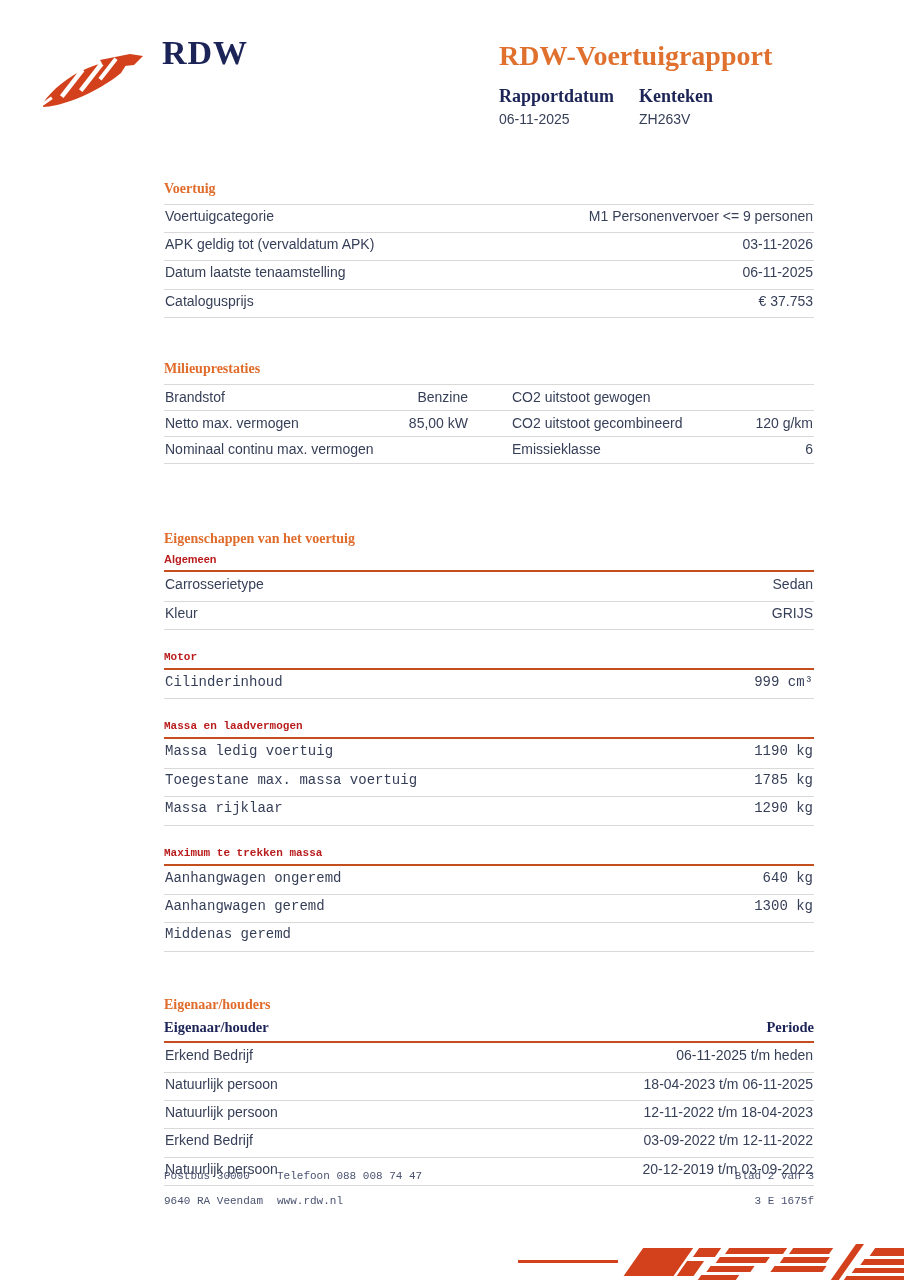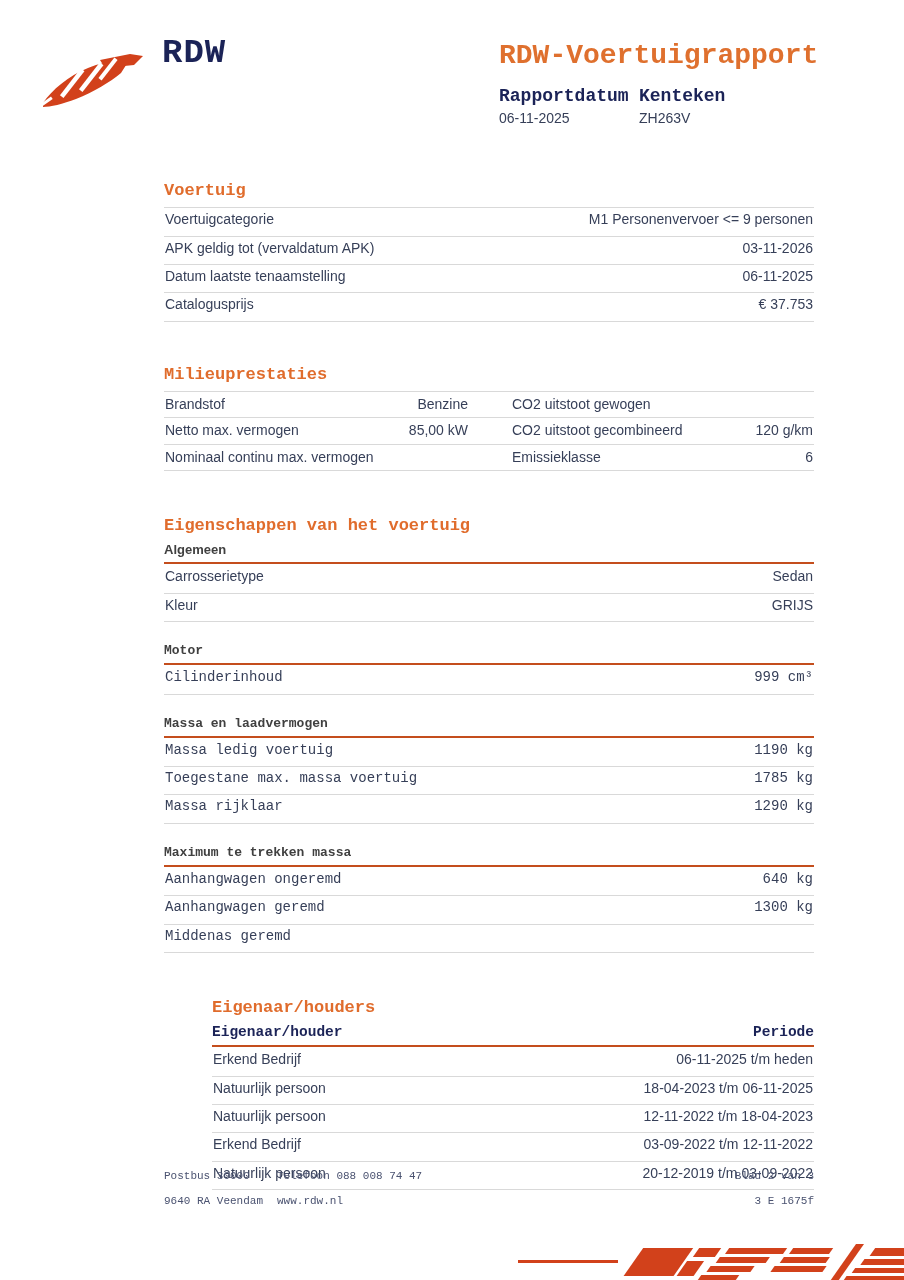--- a/index.html
+++ b/index.html
@@ -7,43 +7,43 @@
   .page {
     position: relative;
     width: 904px;
     height: 1280px;
     margin: 0 auto;
     background: #ffffff;
     overflow: hidden;
     font-family: "Liberation Sans", sans-serif;
     color: #363F58;
   }
-  .serif { font-family: Liberation Mono, monospace; font-weight: bold; }
+  .serif { font-family: Liberation Serif, serif; font-weight: bold; }
 
   
   .logo-graphic { position: absolute; left: 42px; top: 52px; width: 106px; height: 62px; }
   .logo-wordmark {
     position: absolute; left: 162px; top: 34px;
     font-size: 34px; letter-spacing: 1px; color: #1B2357;
   }
   .title-block { position: absolute; left: 499px; top: 40px; width: 330px; }
   .doc-title { font-size: 28px; color: #DF702E; line-height: 1.15; white-space: nowrap; }
   .meta-row { display: flex; margin-top: 14px; }
   .meta-col-1 { width: 140px; }
   .meta-label { font-size: 18px; color: #1B2357; }
   .meta-value { font-size: 14px; color: #363F58; margin-top: 4px; }
 
   
   .content { position: absolute; left: 164px; top: 180px; width: 650px; }
 
   .section-title {
-    font-size: 17px; color: #E06C2C; line-height: 1.25; margin-bottom: 6px;
+    font-size: 14px; color: #E06C2C; line-height: 1.25; margin-bottom: 6px;
   }
   .sub-title {
-    font-size: 13px; font-weight: bold; color: #404040; margin-bottom: 5px;
+    font-size: 11px; font-weight: bold; color: #b91c1c; margin-bottom: 5px;
   }
   .gray-top { border-top: 1px solid #D9D9D9; }
   .orange-rule { border: 0; border-top: 2px solid #C44E1D; margin: 0 0 1px 0; }
 
   .kv-row {
     display: flex; justify-content: space-between; align-items: baseline;
     border-bottom: 1px solid #D9D9D9;
     padding: 4px 1px 8px 1px;
     font-size: 14px; line-height: 1.1; min-height: 22px;
   }
@@ -51,23 +51,23 @@
 
   
   .env-row {
     display: flex; border-bottom: 1px solid #D9D9D9;
     padding: 5px 1px; font-size: 14px; line-height: 1.1; min-height: 24px;
   }
   .env-half-l { display: flex; justify-content: space-between; width: 303px; }
   .env-half-r { display: flex; justify-content: space-between; flex: 1; margin-left: 44px; }
 
   .mt-milieu { margin-top: 42px; }
-  .mt-eigenschappen { margin-top: 44px; }
+  .mt-eigenschappen { margin-top: 66px; }
   .mt-sub { margin-top: 21px; font-family: Liberation Mono, monospace; }
-  .mt-eigenaar { margin-top: 44px; margin-left: 48px; }
+  .mt-eigenaar { margin-top: 44px; }
 
   .owners-header {
     display: flex; justify-content: space-between;
     font-size: 14.5px; color: #1B2357; margin-bottom: 5px;
   }
 
   
   .footer {
     position: absolute; left: 164px; top: 1170px; width: 650px;
     display: grid; grid-template-columns: 113px 1fr auto; row-gap: 13px;

